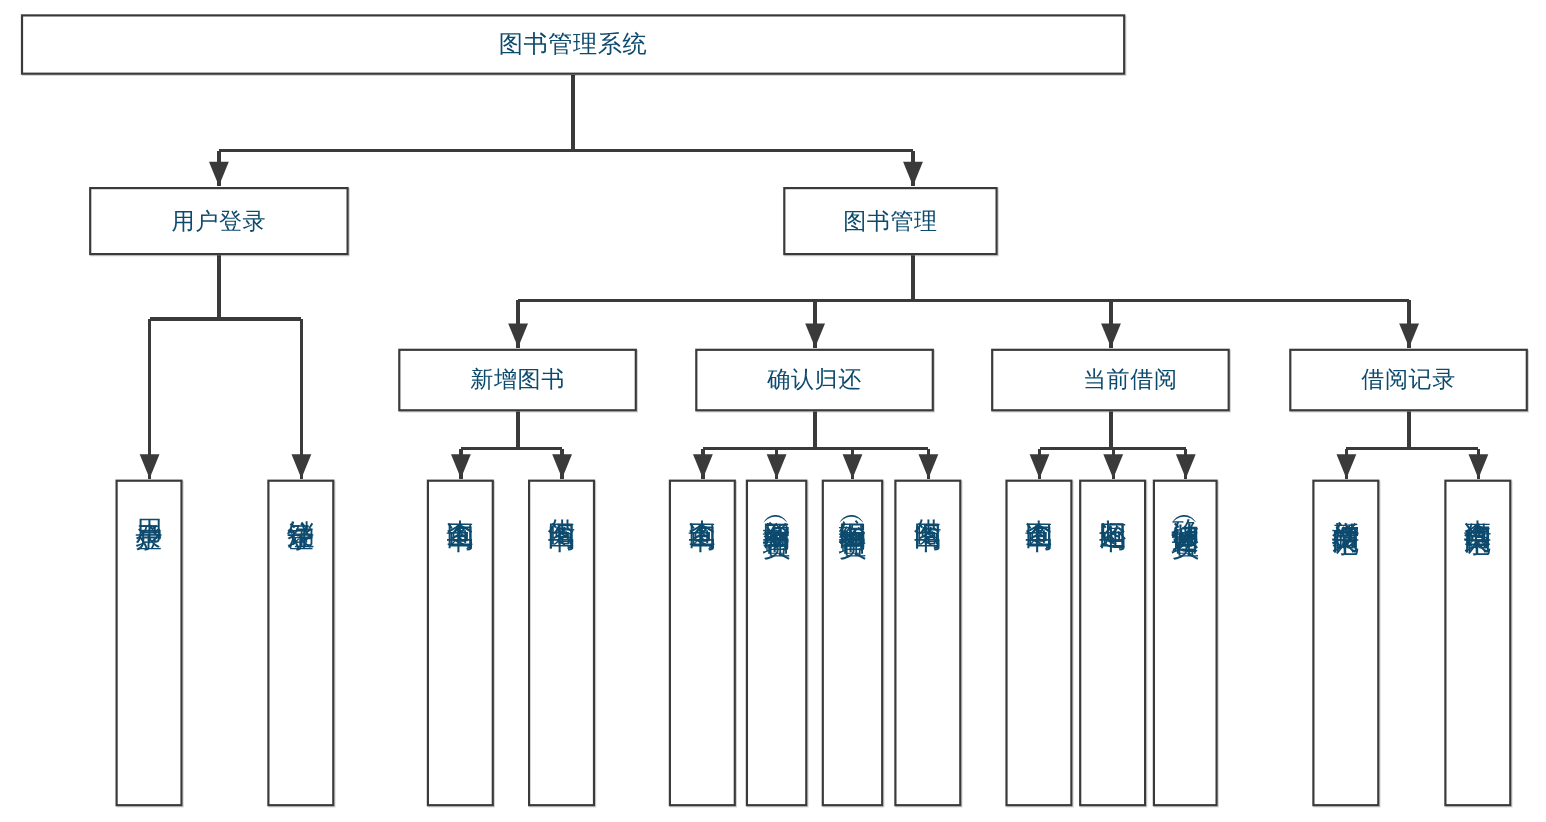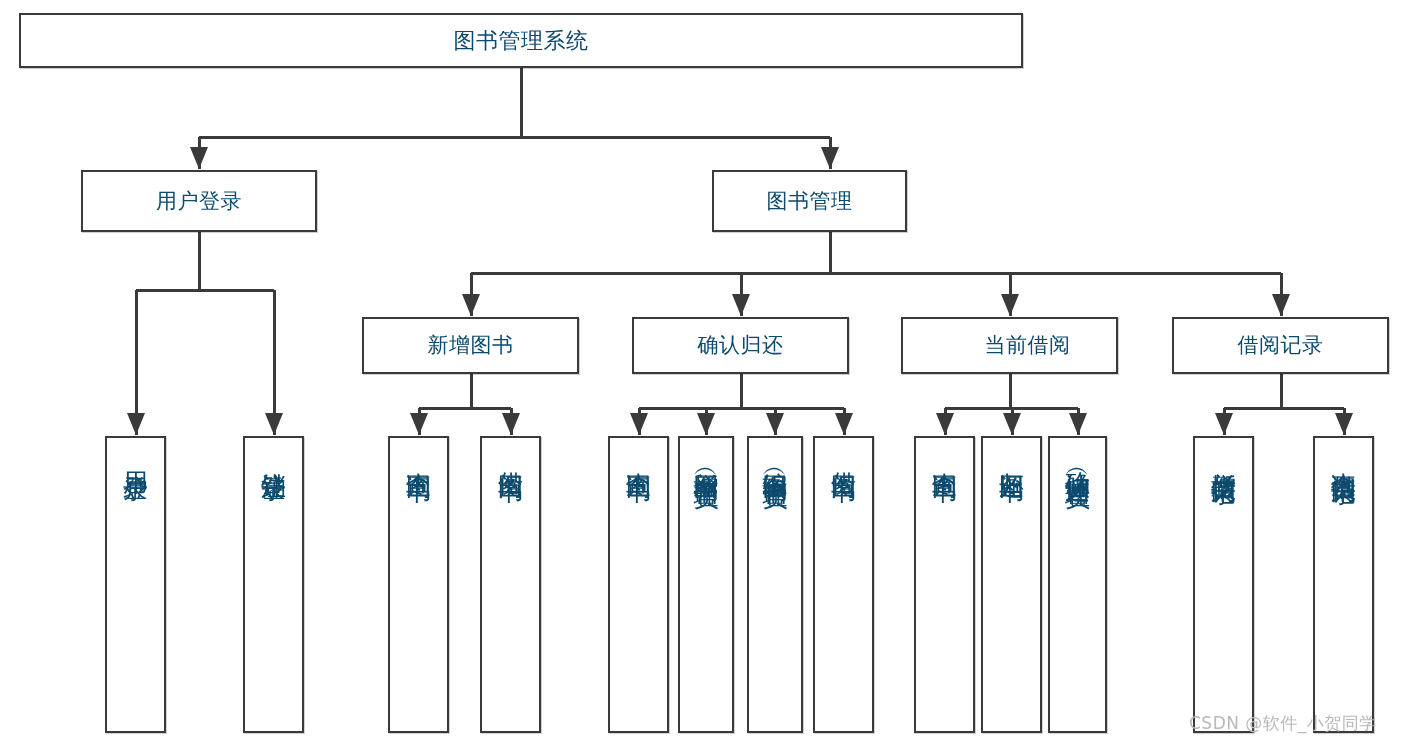--- a/index.html
+++ b/index.html
@@ -183,14 +183,13 @@
       <div class="node vertical" style="left: 1048px; top: 436px; width: 59px; height: 297px;">
         <span class="label">确认归还（管理员）</span>
       </div>
       <div class="node vertical" style="left: 1193px; top: 436px; width: 61px; height: 297px;">
         <span class="label">新增借阅记录</span>
       </div>
       <div class="node vertical" style="left: 1313px; top: 436px; width: 61px; height: 297px;">
         <span class="label">查询借阅记录</span>
       </div>
     </div>
-  <div class="watermark">CSDN @软件_小贺同学</div>
 </div>
 
 </body></html>

